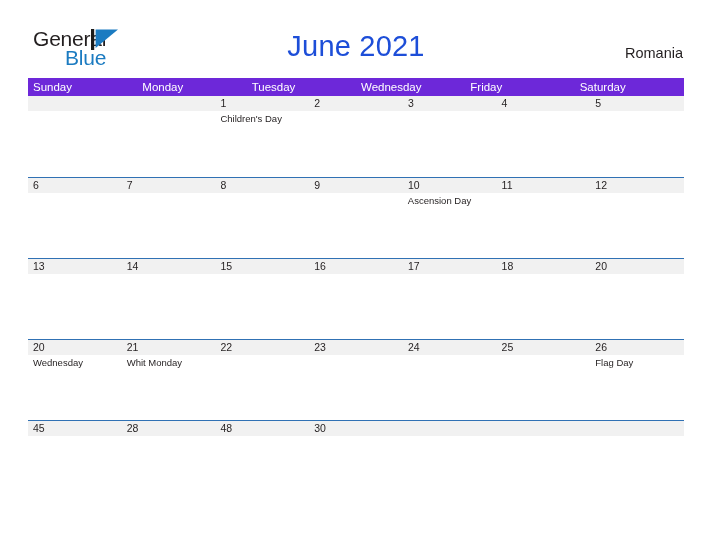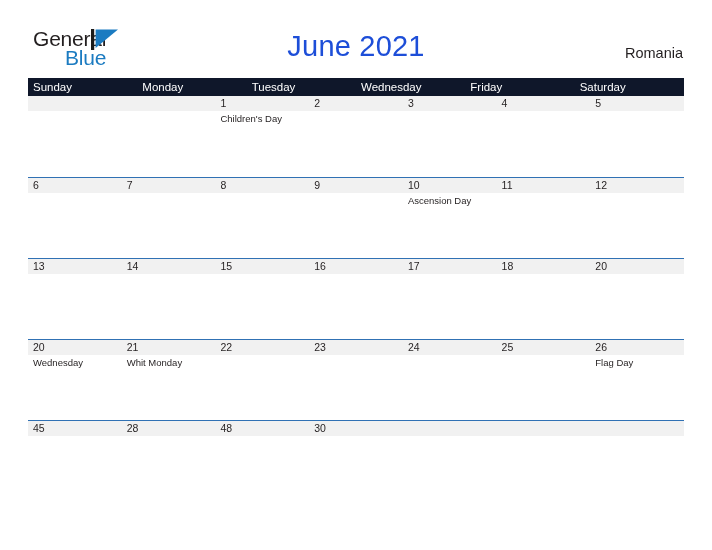--- a/index.html
+++ b/index.html
@@ -90,21 +90,21 @@
     position: absolute;
     left: 28px;
     top: 78px;
     width: 656px;
   }
 
   .weekday-row {
     display: flex;
     width: 100%;
     height: 18px;
-    background: #0f172a;
+    background: #6d28d9;
   }
   .weekday {
     flex: 1 1 0;
     color: #ffffff;
     font-size: 11.5px;
     line-height: 18px;
     padding-left: 5px;
     box-sizing: border-box;
     white-space: nowrap;
     overflow: hidden;
@@ -123,20 +123,21 @@
   .week .numbers {
     display: flex;
     width: 100%;
     height: 15px;
     background: #f1f1f1;
   }
   .week .events {
     display: flex;
     width: 100%;
     height: 64px;
+    justify-content: flex-end;
   }
   .daynum {
     flex: 1 1 0;
     font-size: 10.5px;
     line-height: 15px;
     color: #231f20;
     padding-left: 5px;
     box-sizing: border-box;
   }
   .daycell {

